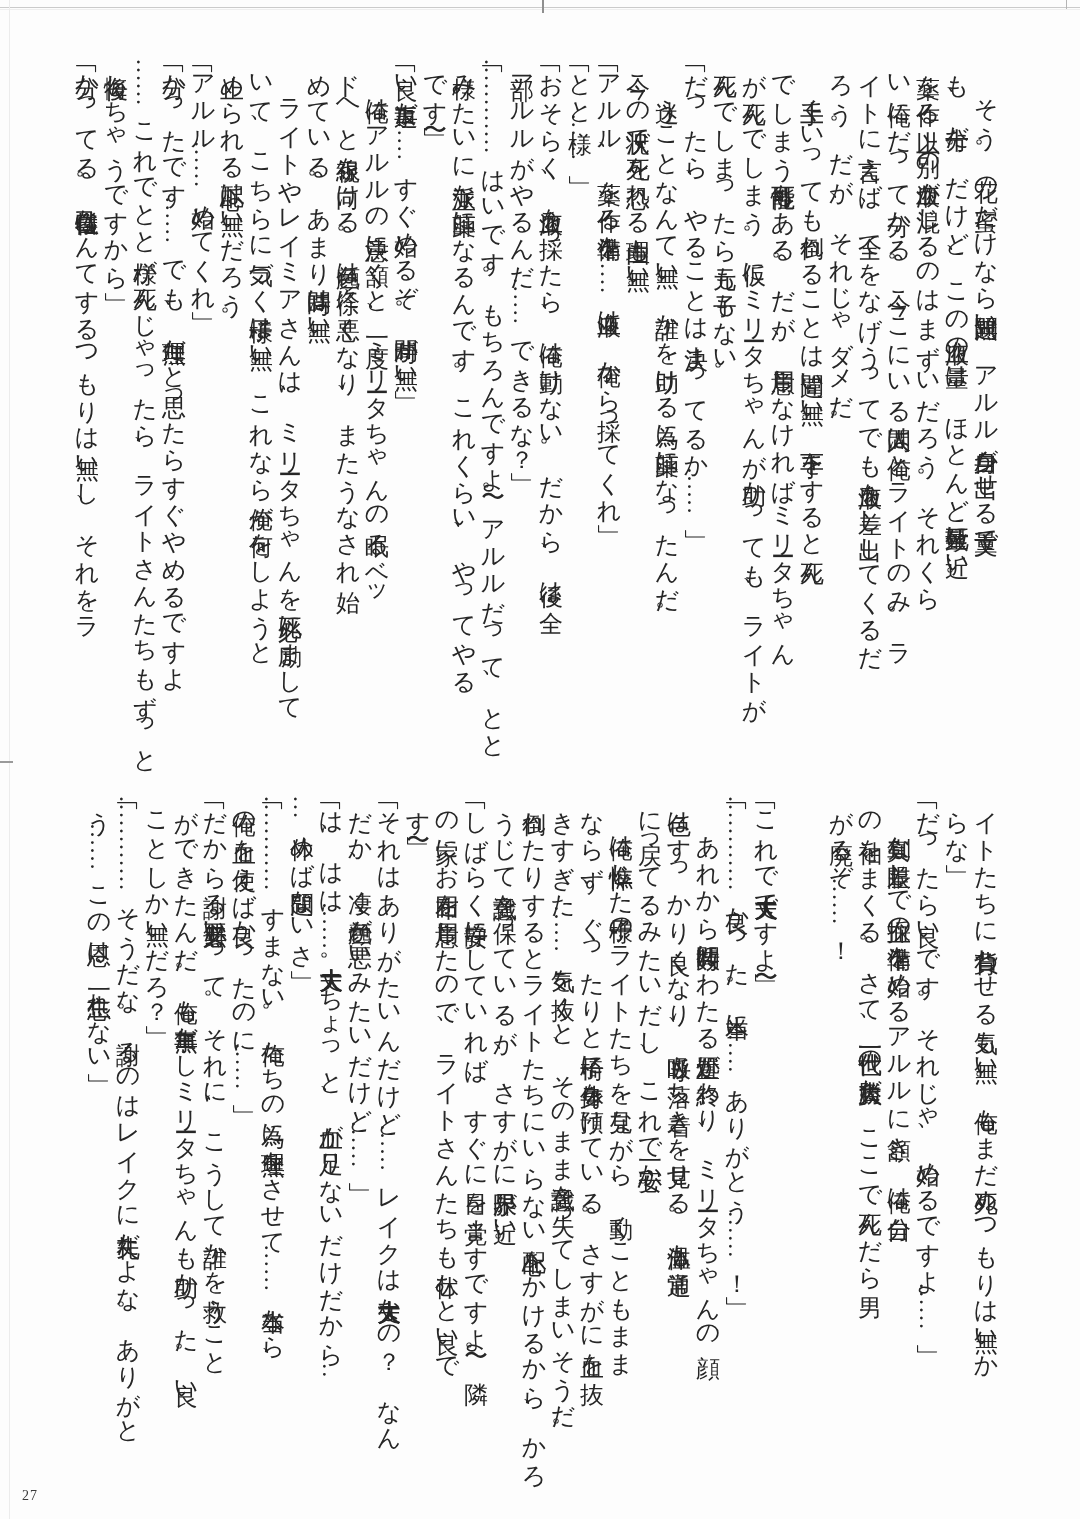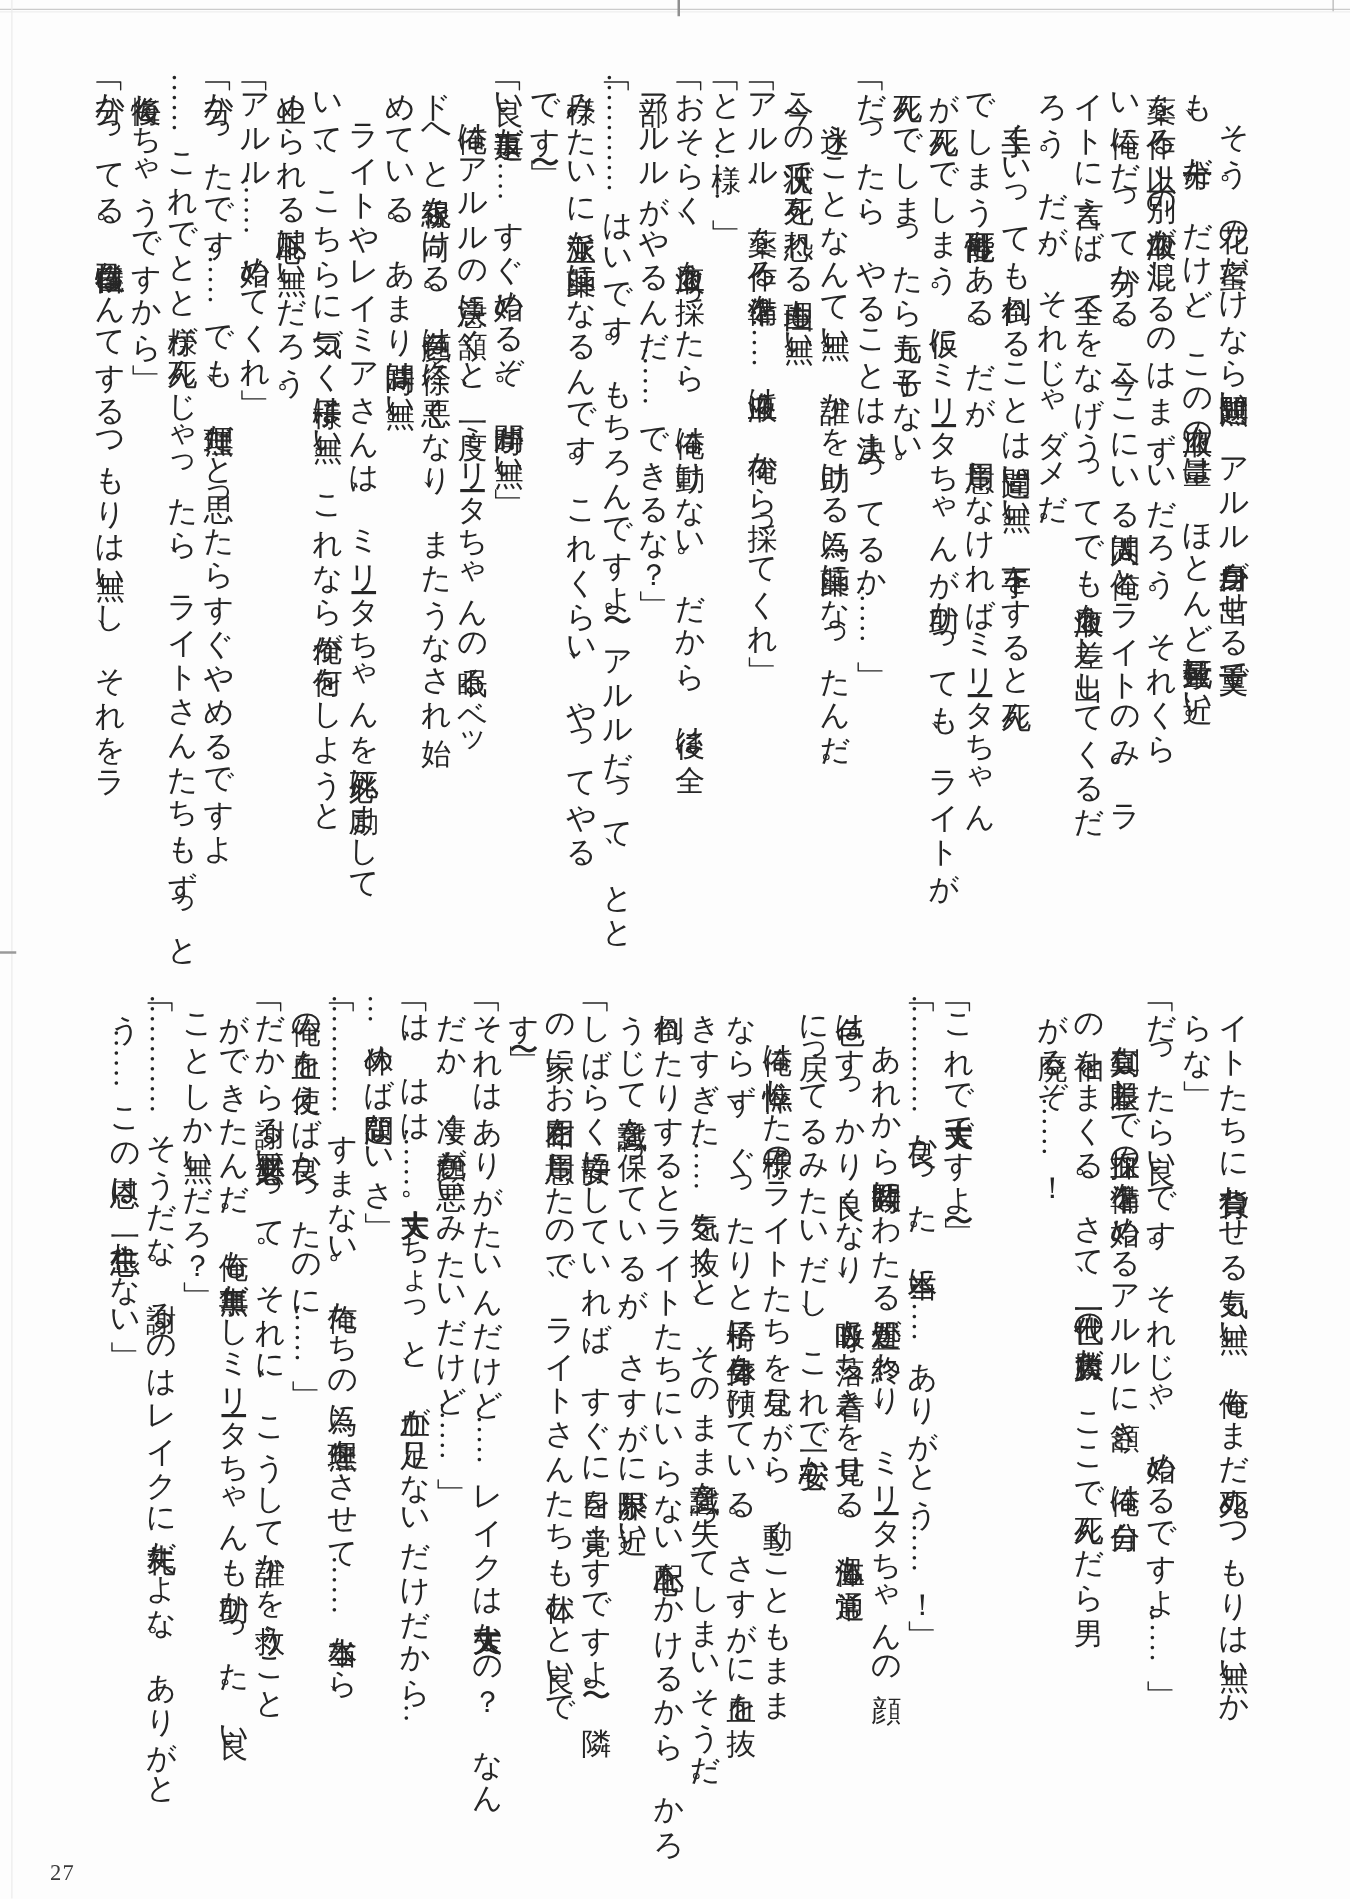--- a/index.html
+++ b/index.html
@@ -58,24 +58,23 @@
   .tblock p {
     margin: 0;
     padding: 0;
     white-space: nowrap;
   }
   .tblock p:empty { width: 46px; }
   .page-number {
     position: absolute;
     left: 22px;
     top: 1488px;
-    font-size: 18px;
+    font-size: 14px;
     color: #3a3a3a;
     letter-spacing: 1px;
-    margin-left: 18px;
   }
 </style>
 </head>
 <body>
 
 <main class="page">
   <div class="scan-line-top"></div>
   <div class="scan-tick-center"></div>
   <div class="scan-tick-right"></div>
   <div class="scan-line-left"></div>

